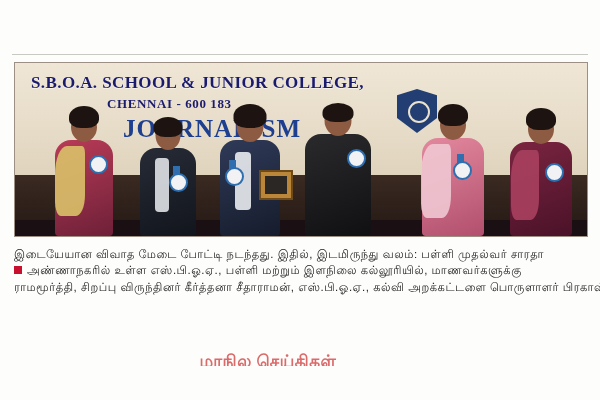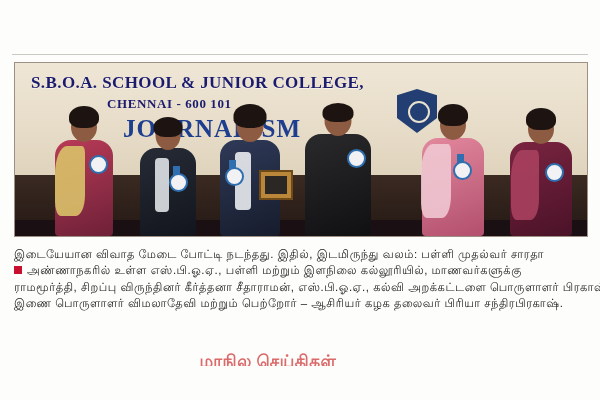--- a/index.html
+++ b/index.html
@@ -246,21 +246,21 @@
 
   <div class="top-strip">
     <div class="tline">அண்மைய மருத்துவ உலகை குலுக்கியது  இதுவரை துணிவுடன் உள்ளவை என்றாலும்.  பொலவராவது,</div>
     <div class="fade"></div>
   </div>
   <div class="rule"></div>
 
   <div class="photo">
     <div class="banner">
       <div class="banner-text">S.B.O.A. SCHOOL &amp; JUNIOR COLLEGE,</div>
-      <div class="banner-sub">CHENNAI - 600 101</div>
+      <div class="banner-sub">CHENNAI - 600 183</div>
       <div class="banner-big">JOURNALISM</div>
       <div class="logo-badge"></div>
     </div>
 
     <div class="stage">
       <div class="floor"></div>
     </div>
 
     <div class="person" style="left:34px;width:70px;height:150px;">
       <div class="body" style="width:58px;height:96px;bottom:0;background:linear-gradient(160deg,#b83b57,#6e2038);"></div>
@@ -313,17 +313,16 @@
       <div class="medal" style="left:44px;bottom:54px;"></div>
     </div>
   </div>
 
   <div class="caption-block">
     <div class="cap-line j">இடையேயான விவாத மேடை போட்டி நடந்தது. இதில், இடமிருந்து வலம்: பள்ளி முதல்வர் சாரதா</div>
     <div class="cap-line j">
       <span class="sq"></span><span>அண்ணாநகரில் உள்ள எஸ்.பி.ஓ.ஏ., பள்ளி மற்றும் இளநிலை கல்லூரியில், மாணவர்களுக்கு</span>
     </div>
     <div class="cap-line j">ராமமூர்த்தி, சிறப்பு விருந்தினர் கீர்த்தனா சீதாராமன், எஸ்.பி.ஓ.ஏ., கல்வி அறக்கட்டளை பொருளாளர் பிரகாஷ்,</div>
-    <div class="cap-line j">இணை பொருளாளர் விமலாதேவி மற்றும் பெற்றோர் – ஆசிரியர் கழக தலைவர் பிரியா சந்திரபிரகாஷ்.</div>
   </div>
 
   <div class="wm">மாநில செய்திகள்</div>
 </div>
 
 </body></html>

